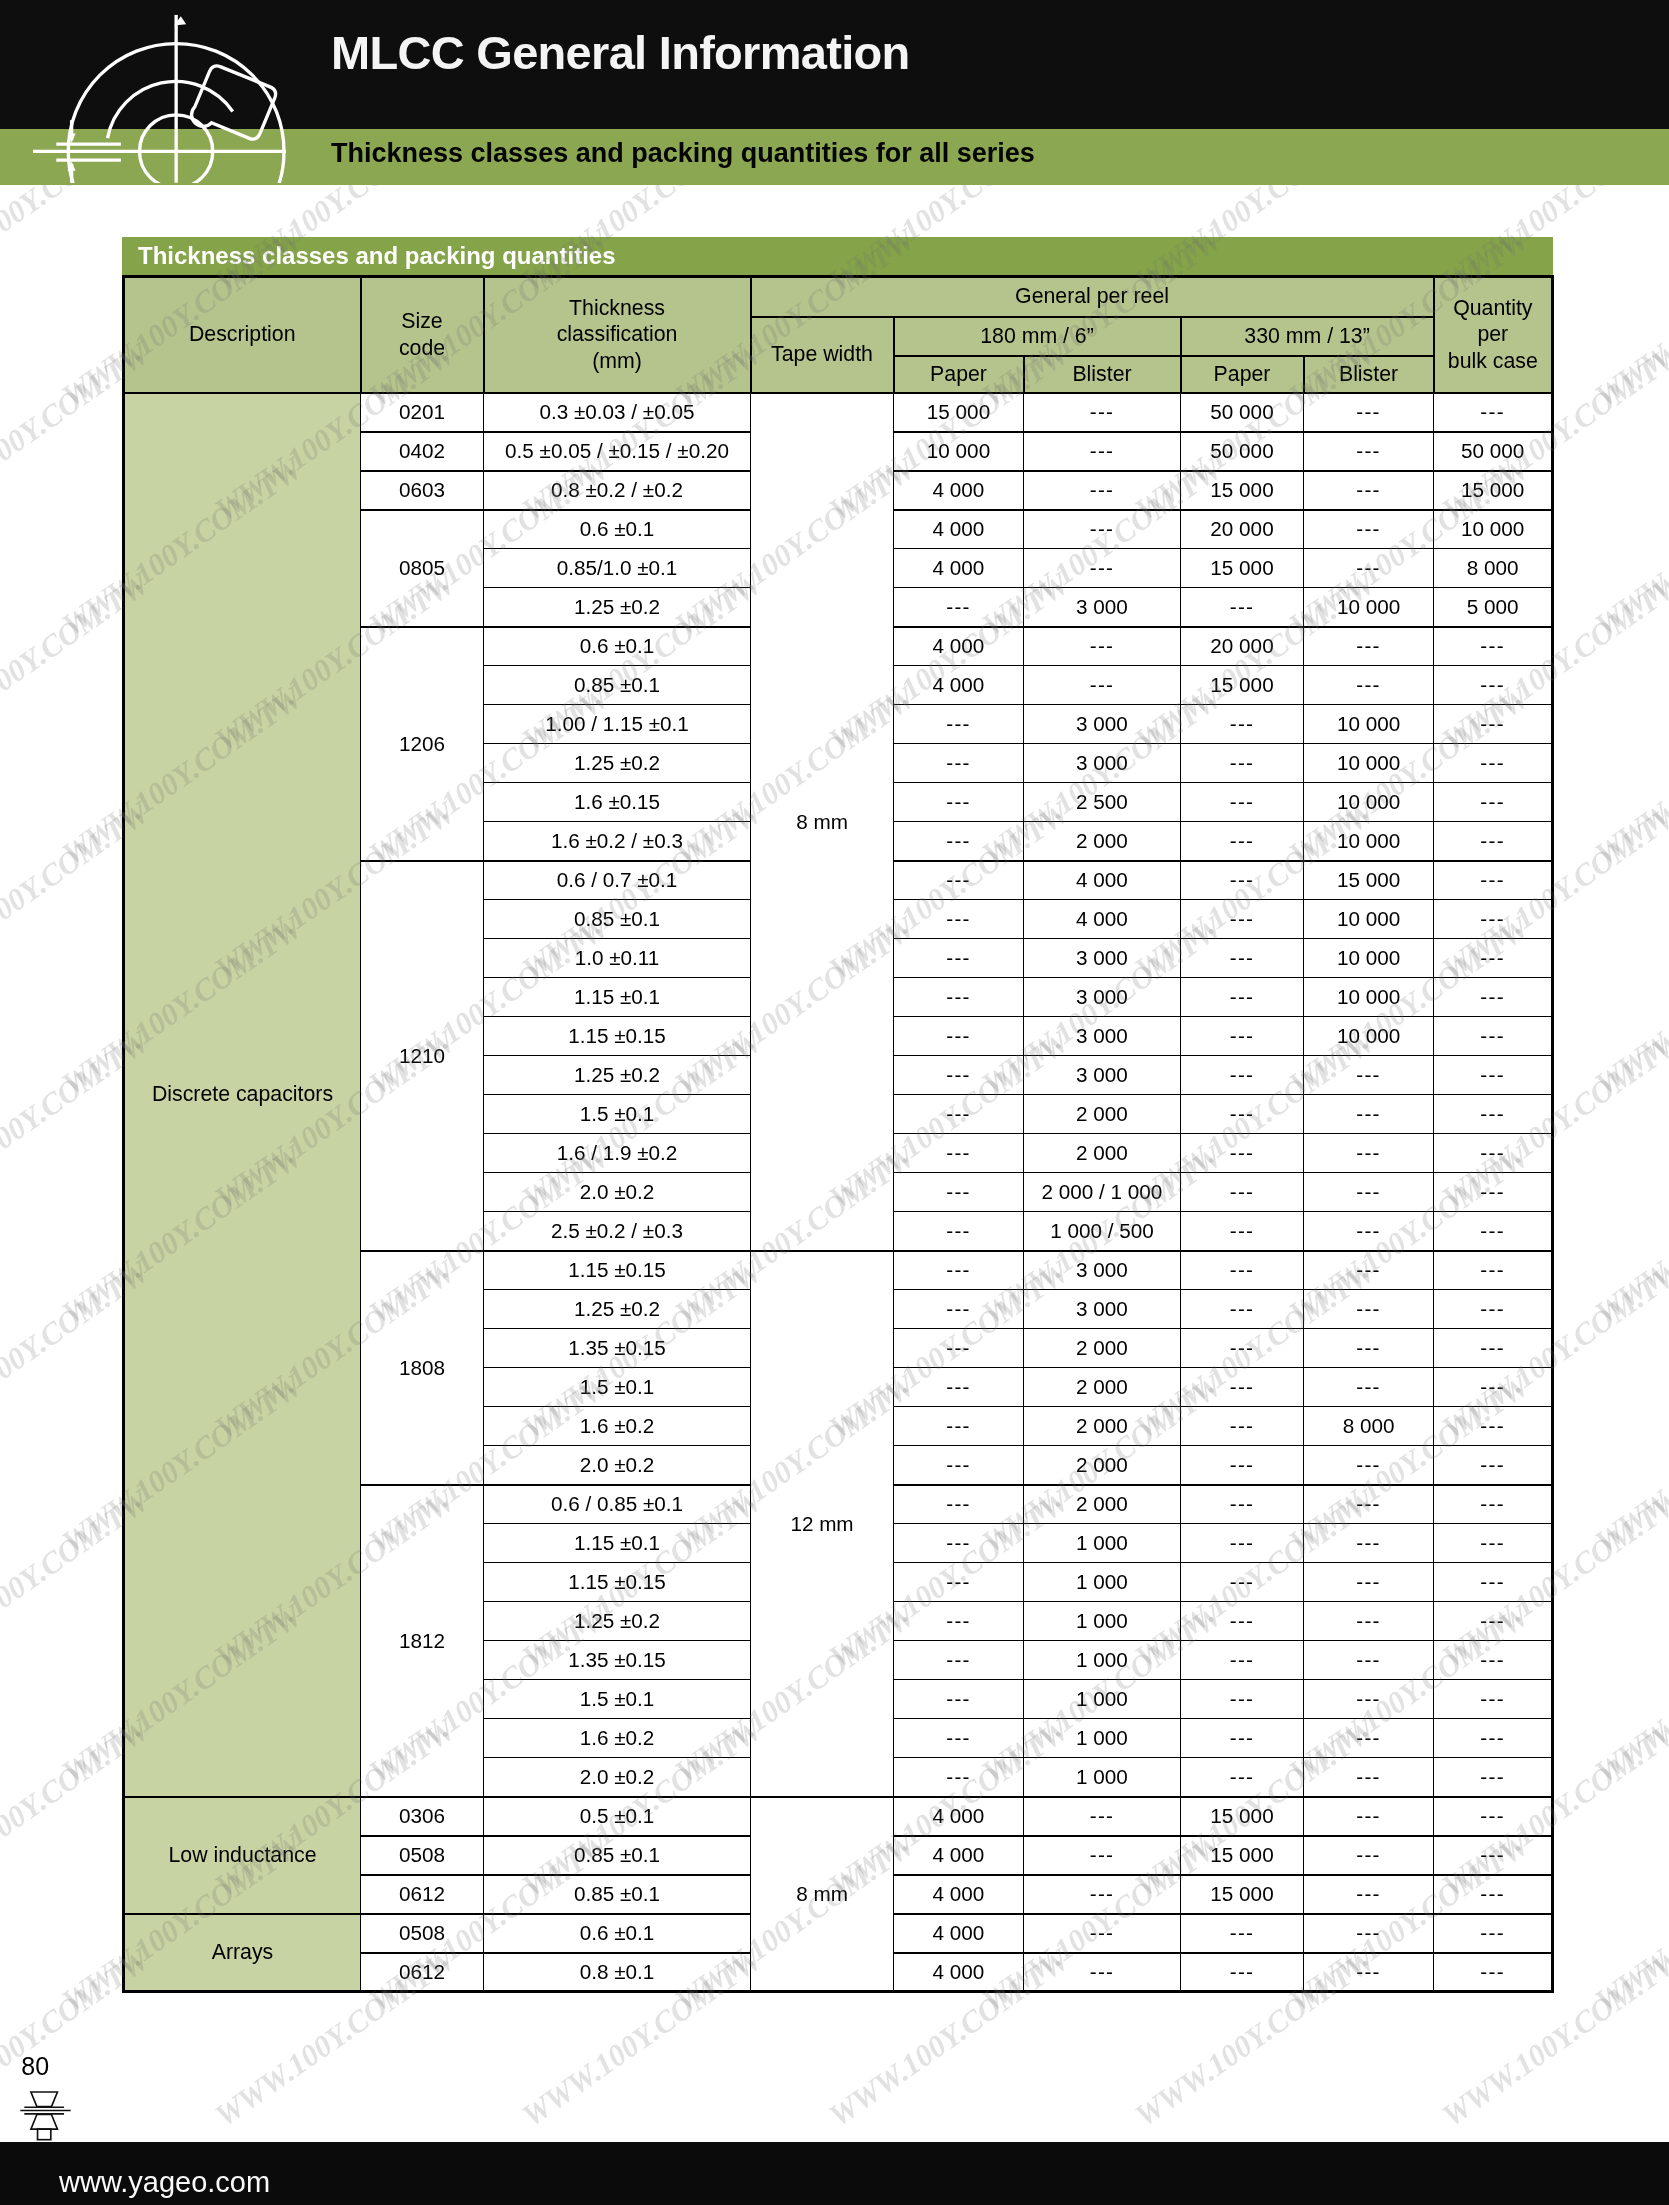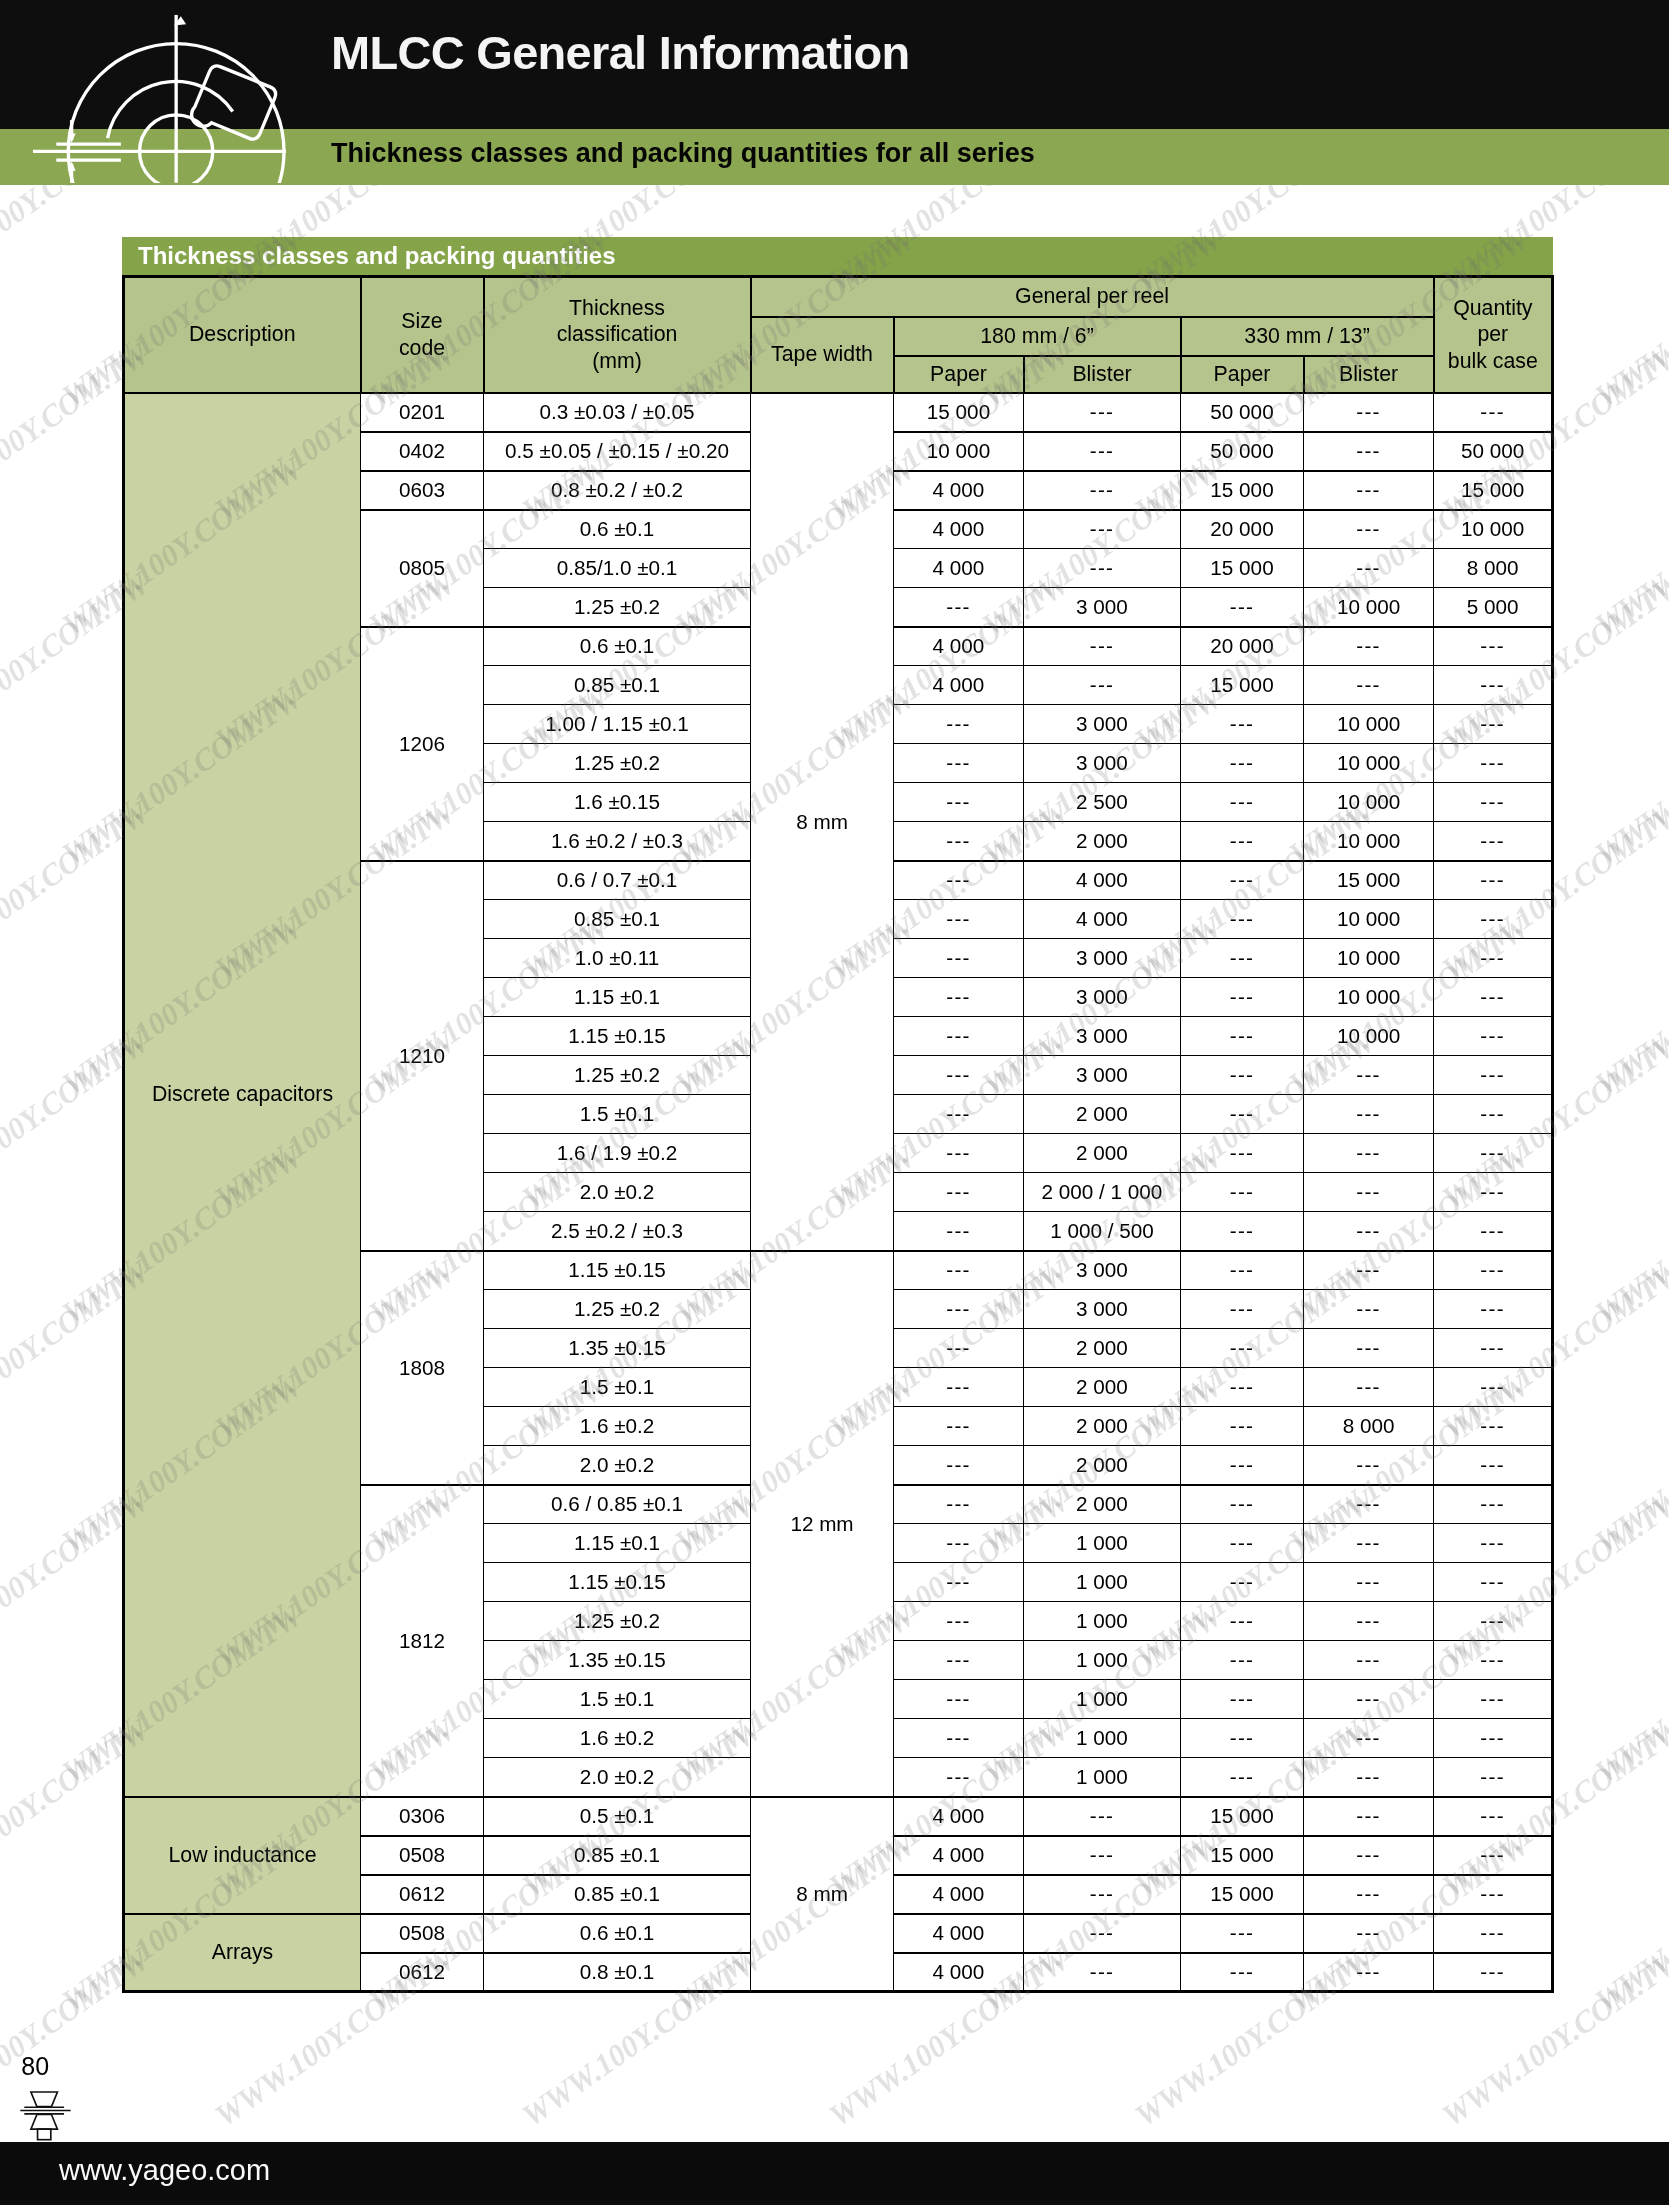--- a/index.html
+++ b/index.html
@@ -41,21 +41,21 @@
   .hrow1 { height:40px; } .hrow2 { height:39px; } .hrow3 { height:37px; }
 
   .watermark-layer { position:absolute; left:0; top:185px; width:1669px; height:1953px; z-index:6; pointer-events:none; overflow:hidden; }
   .wm {
     position:absolute; font-family:"Liberation Serif", serif; font-style:italic; font-weight:bold;
     font-size:31px; color:rgba(110,110,110,0.20); transform:rotate(-35deg); white-space:nowrap;
   }
   .page-number { position:absolute; left:21.3px; top:2052px; font-size:25px; font-weight:normal; }
   .footer-icon { position:absolute; left:18.7px; top:2088px; width:53px; height:53px; }
   .footer-bar { position:absolute; left:0; top:2142px; width:1669px; height:63px; background:#0b0b0b; z-index:7; }
-  .footer-url { position:absolute; left:59px; top:12px; color:#fafafa; font-size:29px; }
+  .footer-url { position:absolute; left:59px; top:24px; color:#fafafa; font-size:29px; }
 </style>
 </head>
 <body>
 
 <div class="banner-black">
   <div class="doc-title">MLCC General Information</div>
 </div>
 <div class="banner-green">
   <div class="doc-subtitle">Thickness classes and packing quantities for all series</div>
 </div>

